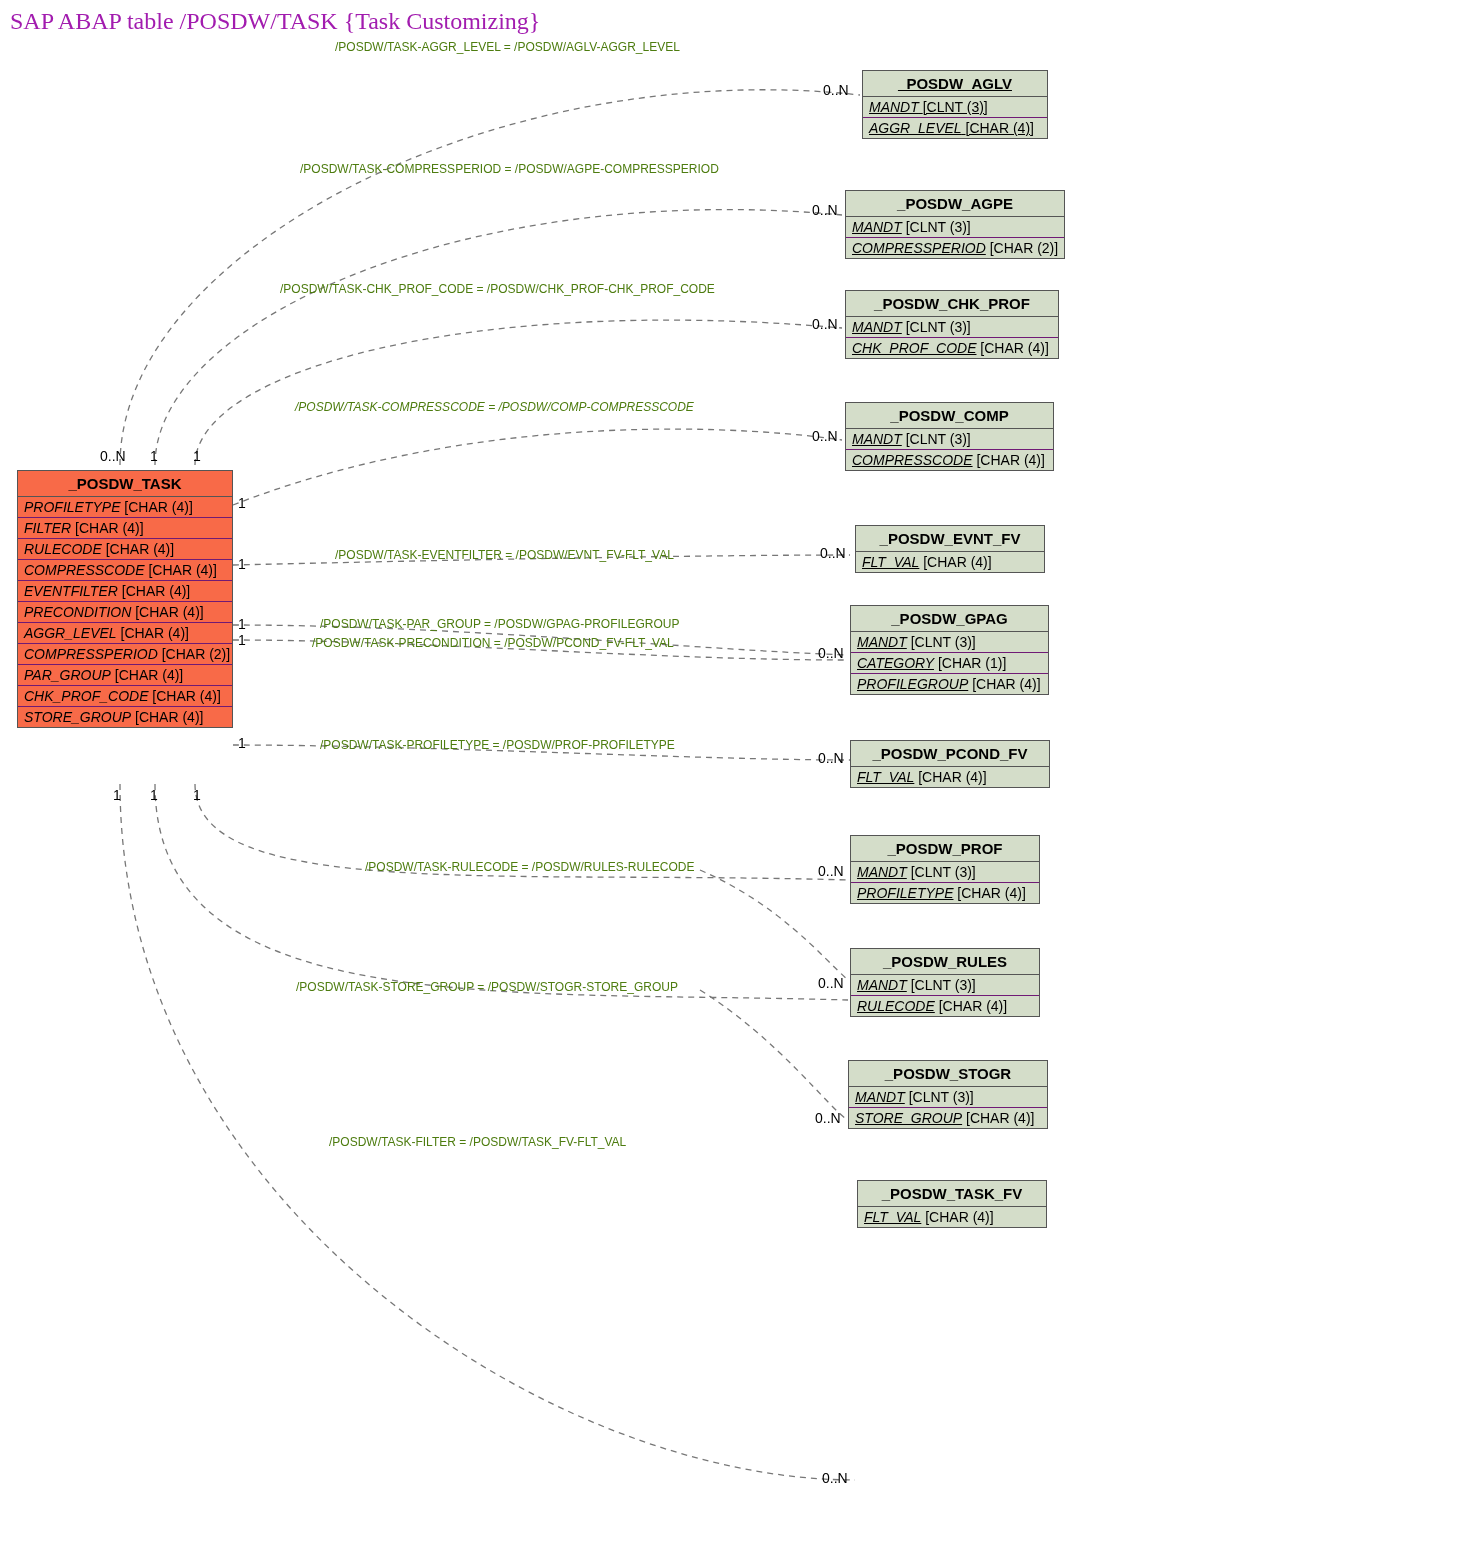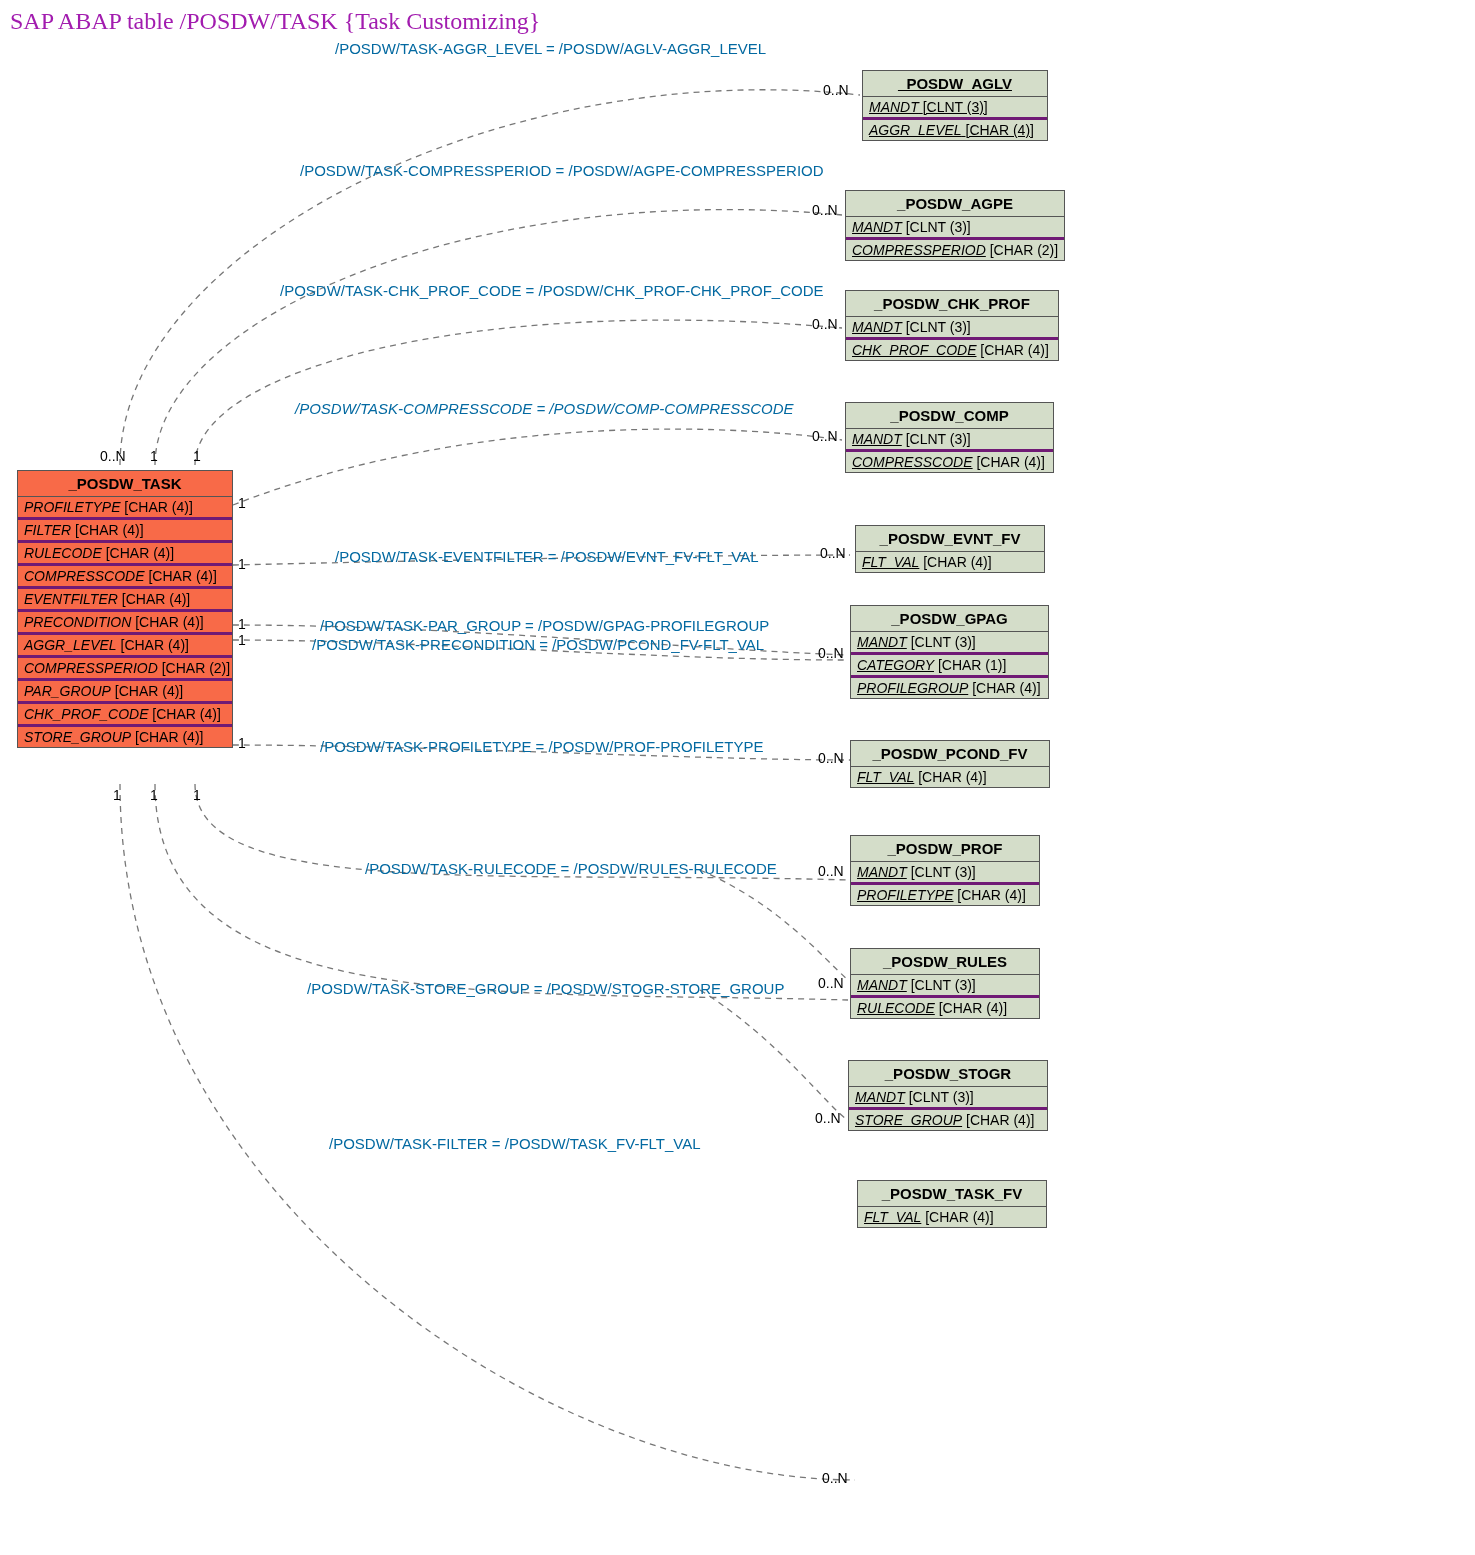--- a/index.html
+++ b/index.html
@@ -34,41 +34,41 @@
   .entity .hdr {
     font-weight: bold;
     text-align: center;
     padding: 4px 6px;
     border-bottom: 1px solid #555;
     white-space: nowrap;
     font-size: 15px;
   }
   .entity .row {
     padding: 2px 6px;
-    border-bottom: 3px solid #701a75;
+    border-bottom: 1px solid #701a75;
     white-space: nowrap;
     font-size: 14px;
   }
   .entity .row:last-child {
     border-bottom: none;
   }
   .entity .fname {
     text-decoration: underline;
     font-style: italic;
   }
   .entity.main .row .fname {
     text-decoration: none;
   }
   .entity .ftype {
     font-style: normal;
   }
   .rel-label {
     position: absolute;
-    font-size: 15px;
-    color: #0369a1;
+    font-size: 12px;
+    color: #4d7c0f;
     white-space: nowrap;
     text-align: center;
   }
   .card {
     position: absolute;
     font-size: 14px;
     color: #000;
     white-space: nowrap;
   }
   svg.edges {
@@ -143,21 +143,21 @@
 
   <div class="rel-label" style="left:335px; top:40px;">/POSDW/TASK-AGGR_LEVEL = /POSDW/AGLV-AGGR_LEVEL</div>
   <div class="rel-label" style="left:300px; top:162px;">/POSDW/TASK-COMPRESSPERIOD = /POSDW/AGPE-COMPRESSPERIOD</div>
   <div class="rel-label" style="left:280px; top:282px;">/POSDW/TASK-CHK_PROF_CODE = /POSDW/CHK_PROF-CHK_PROF_CODE</div>
   <div class="rel-label" style="left:295px; top:400px;font-style:italic;">/POSDW/TASK-COMPRESSCODE = /POSDW/COMP-COMPRESSCODE</div>
   <div class="rel-label" style="left:335px; top:548px;">/POSDW/TASK-EVENTFILTER = /POSDW/EVNT_FV-FLT_VAL</div>
   <div class="rel-label" style="left:320px; top:617px;">/POSDW/TASK-PAR_GROUP = /POSDW/GPAG-PROFILEGROUP</div>
   <div class="rel-label" style="left:312px; top:636px;">/POSDW/TASK-PRECONDITION = /POSDW/PCOND_FV-FLT_VAL</div>
   <div class="rel-label" style="left:320px; top:738px;">/POSDW/TASK-PROFILETYPE = /POSDW/PROF-PROFILETYPE</div>
   <div class="rel-label" style="left:325px; top:860px;margin-left:40px;">/POSDW/TASK-RULECODE = /POSDW/RULES-RULECODE</div>
-  <div class="rel-label" style="left:307px; top:980px;">/POSDW/TASK-STORE_GROUP = /POSDW/STOGR-STORE_GROUP</div>
+  <div class="rel-label" style="left:296px; top:980px;">/POSDW/TASK-STORE_GROUP = /POSDW/STOGR-STORE_GROUP</div>
   <div class="rel-label" style="left:329px; top:1135px;">/POSDW/TASK-FILTER = /POSDW/TASK_FV-FLT_VAL</div>
 
   <div class="card" style="left:823px; top:82px;">0..N</div>
   <div class="entity" style="left:862px; top:70px; width:186px;text-decoration:underline;">
     <div class="hdr">_POSDW_AGLV</div>
     <div class="row"><span class="fname">MANDT</span> <span class="ftype">[CLNT (3)]</span></div>
     <div class="row"><span class="fname">AGGR_LEVEL</span> <span class="ftype">[CHAR (4)]</span></div>
   </div>
 
   <div class="card" style="left:812px; top:202px;">0..N</div>

